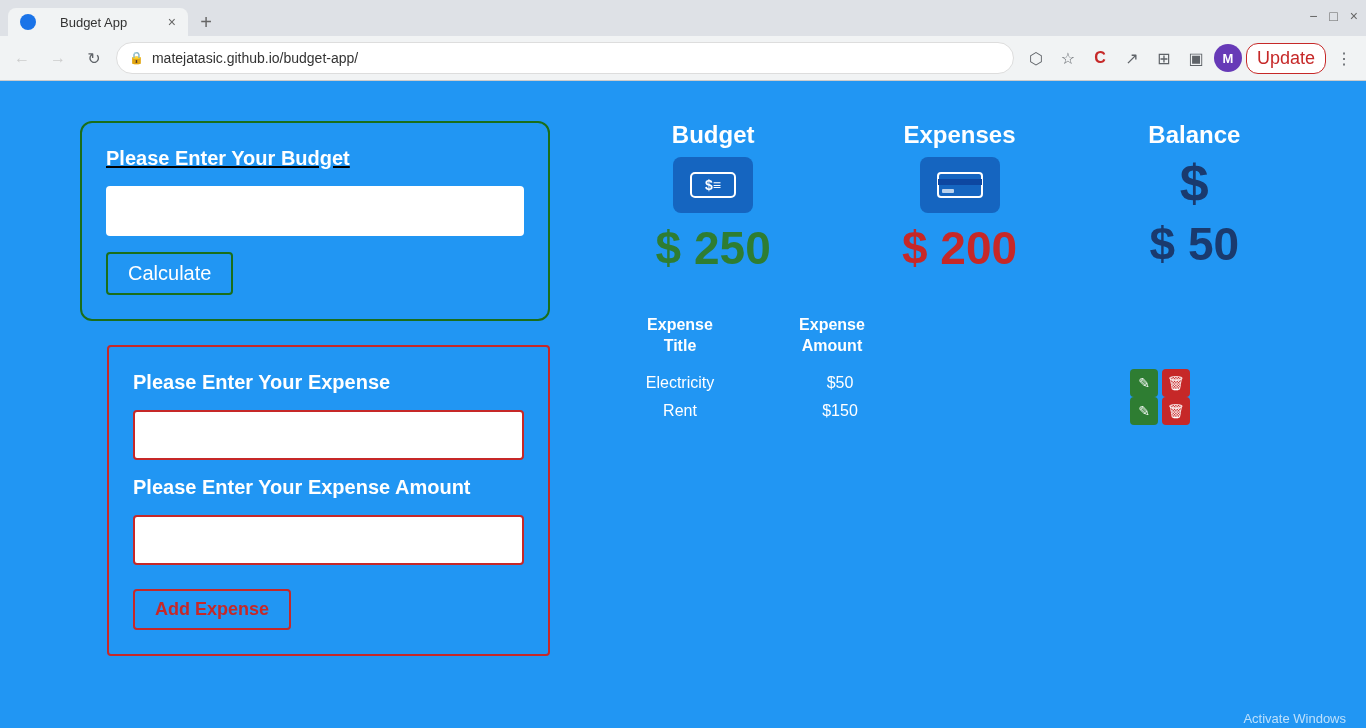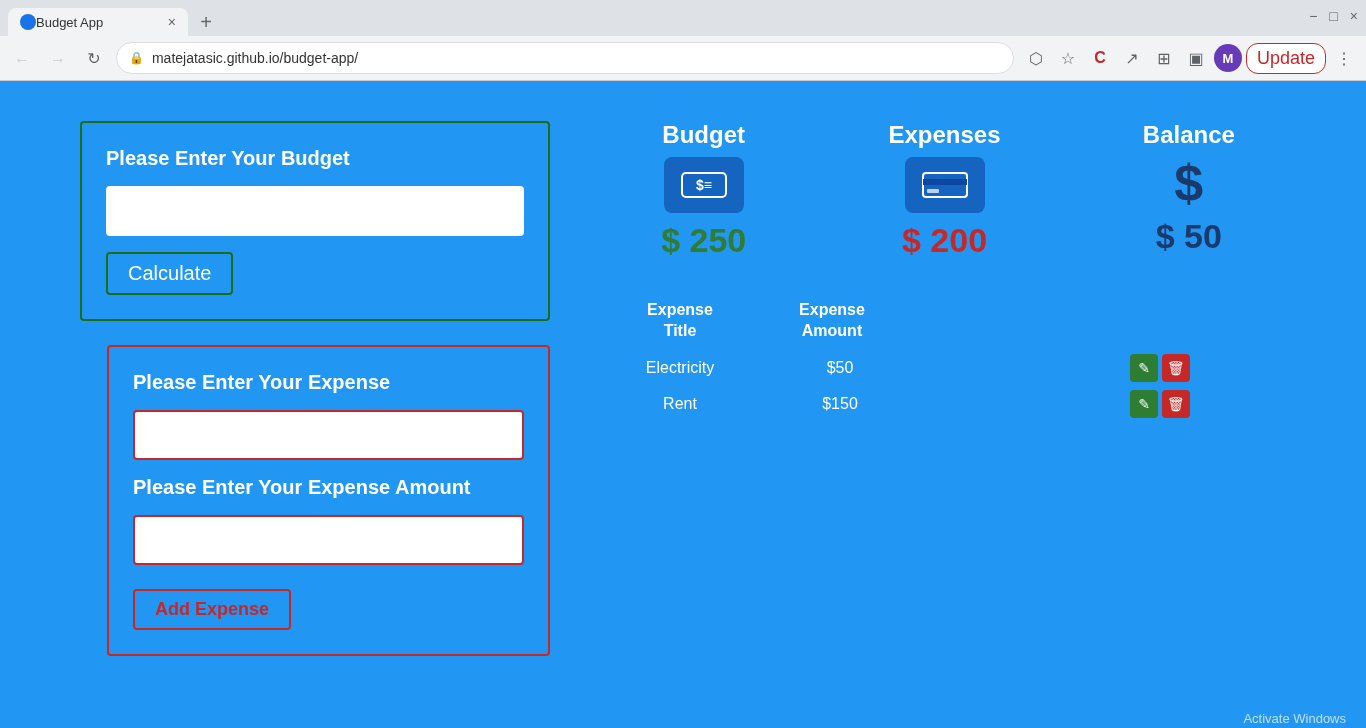--- a/index.html
+++ b/index.html
@@ -21,21 +21,21 @@
     .tab {
       display: flex;
       align-items: center;
       background: #f1f3f4;
       border-radius: 8px 8px 0 0;
       padding: 0 12px;
       height: 28px;
       min-width: 180px;
       font-size: 13px;
       color: #333;
-      gap: 0;
+      gap: 24px;
     }
     .tab-favicon {
       width: 16px;
       height: 16px;
       background: #1a73e8;
       border-radius: 50%;
     }
     .tab-close {
       margin-left: auto;
       color: #666;
@@ -135,23 +135,24 @@
     .left-panel {
       display: flex;
       flex-direction: column;
       gap: 24px;
       width: 470px;
     }
 
     
     .budget-section {
       border: 2px solid #1a6e1a;
-      border-radius: 4px;
+      border-radius: 12px;
       padding: 24px;
       background: transparent;
+      text-decoration: underline;
     }
 
     .section-title {
       color: white;
       font-size: 20px;
       font-weight: bold;
       margin-bottom: 16px;
     }
 
     .input-field {
@@ -235,21 +236,21 @@
       background: #1565c0;
       border-radius: 8px;
       display: flex;
       align-items: center;
       justify-content: center;
       color: white;
       font-size: 28px;
     }
 
     .stat-value {
-      font-size: 34px;
+      font-size: 46px;
       font-weight: bold;
     }
 
     .stat-value.green { color: #2e7d32; }
     .stat-value.red { color: #c62828; }
     .stat-value.dark-blue { color: #1a3a6e; }
 
     
     .expense-table {
       width: 100%;
@@ -259,21 +260,21 @@
       color: white;
       font-size: 16px;
       font-weight: bold;
       text-align: center;
       line-height: 1.3;
     }
 
     .expense-rows {
       display: flex;
       flex-direction: column;
-      gap: 8px;
+      gap: 0;
     }
 
     .expense-row {
       display: flex;
       align-items: center;
       gap: 20px;
     }
 
     .expense-cell {
       color: white;

